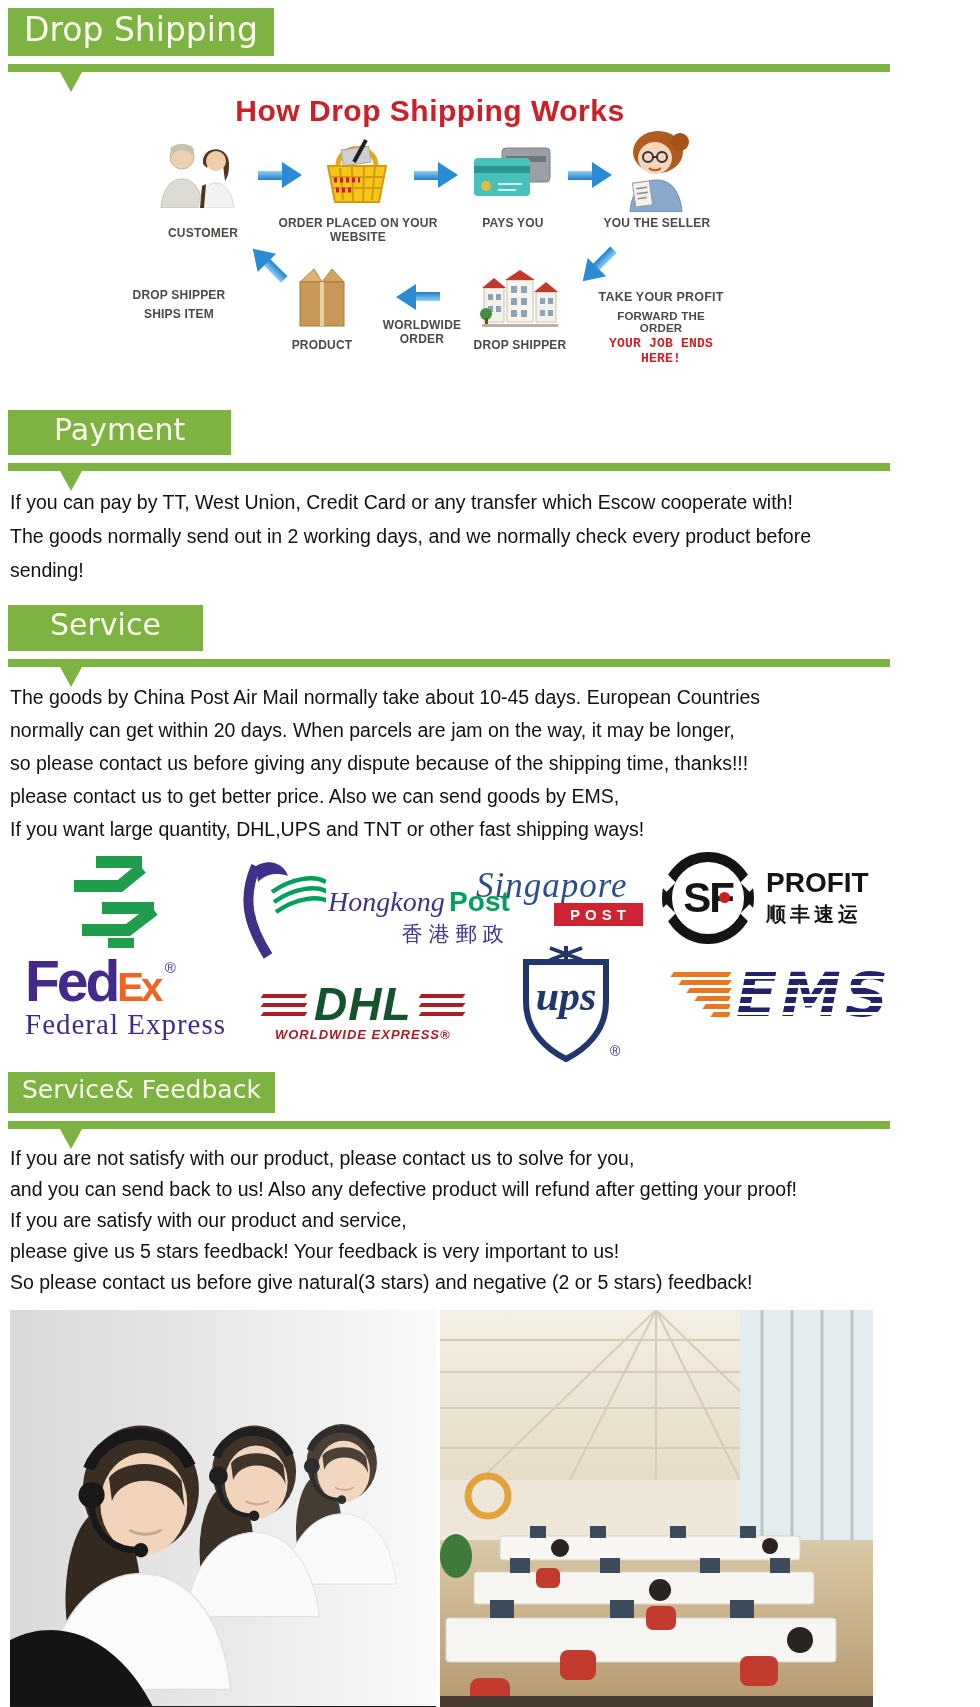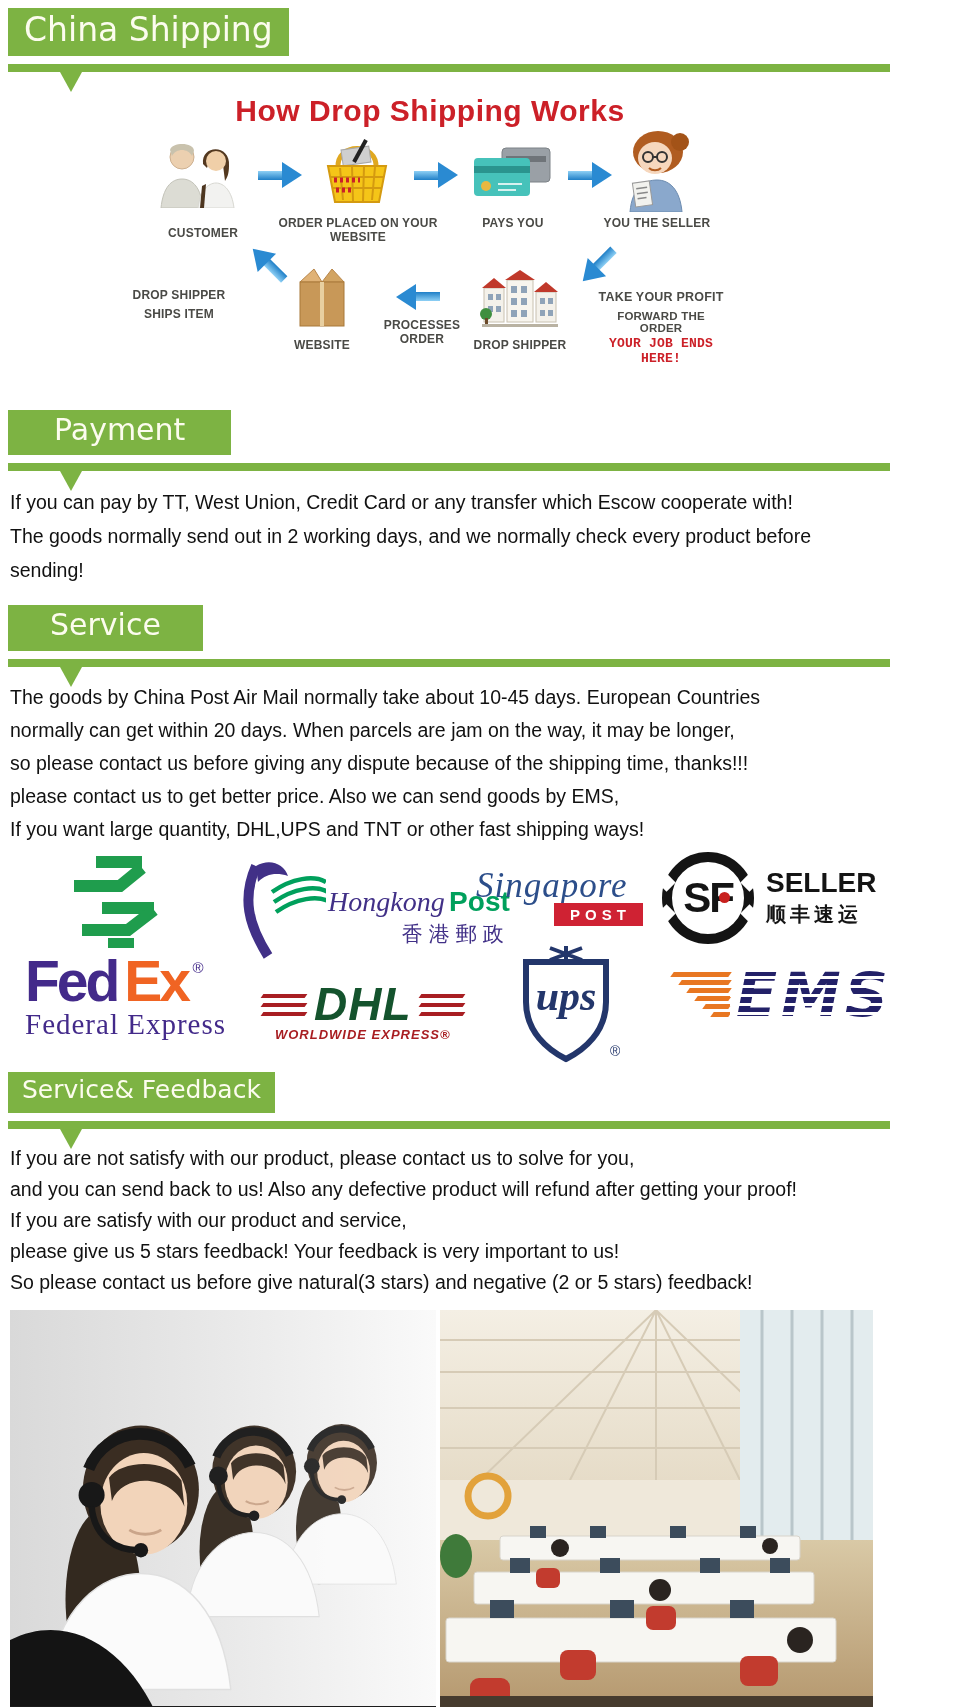--- a/index.html
+++ b/index.html
@@ -41,21 +41,21 @@
   .hk-cn{font-size:21px;color:#413087;letter-spacing:6px;margin-top:2px;text-align:right;}
   .sg-script{font-family:"Liberation Serif",serif;font-style:italic;font-size:35px;color:#2c4e8a;letter-spacing:1px;}
   .sg-post{display:inline-block;background:#cf2233;color:#fff;font-weight:bold;font-size:15px;letter-spacing:5px;padding:3px 12px 3px 16px;margin:-8px 0 0 78px;}
   .sf-ring{position:relative;width:72px;height:72px;border:10px solid #141414;border-radius:50%;display:flex;align-items:center;justify-content:center;}
   .sf-mono{font-size:42px;font-weight:900;color:#141414;letter-spacing:-2px;}
   .sf-dot{position:absolute;right:14px;top:30px;width:11px;height:11px;border-radius:50%;background:#c8201e;}
   .sf-notch{position:absolute;width:13px;height:13px;background:#fff;}
   .sf-express{font-size:28px;font-weight:900;color:#141414;letter-spacing:0px;}
   .sf-cn{font-size:20px;font-weight:bold;color:#141414;letter-spacing:4px;margin-top:2px;}
   .fedex-fed{font-size:57px;font-weight:900;color:#432a8a;letter-spacing:-3px;}
-  .fedex-ex{font-size:57px;font-weight:900;color:#f06423;letter-spacing:-3px;padding-left:7px;}
+  .fedex-ex{font-size:40px;font-weight:900;color:#f06423;letter-spacing:-3px;}
   .fedex-reg{font-size:15px;color:#432a8a;vertical-align:28px;}
   .fedex-tag{font-family:"Liberation Serif",serif;font-size:29px;color:#432a8a;margin-top:-6px;letter-spacing:1px;}
   .dhl-wrap{display:flex;align-items:center;}
   .dhl-lines div{height:4px;background:#a81e22;margin:5px 0;transform:skewX(-35deg);}
   .dhl-txt{font-size:46px;font-weight:900;font-style:italic;color:#14532d;letter-spacing:1px;margin:0 8px;line-height:0.9;}
   .dhl-tag{font-size:13px;font-weight:bold;font-style:italic;color:#a81e22;letter-spacing:1px;text-align:center;margin-top:2px;}
   .ems-wrap{display:flex;align-items:center;}
   .ems-flag div{background:#e87722;height:5px;margin:3px 0;transform:skewX(-35deg);margin-left:auto;}
   .ems-txt{position:relative;font-size:60px;font-weight:900;font-style:italic;color:#232168;letter-spacing:4px;font-family:"DejaVu Sans",sans-serif;}
   .ems-stripes{position:absolute;left:-6px;right:-10px;top:10px;height:50px;
@@ -65,21 +65,21 @@
   #photos{position:relative;height:412px;margin-top:12px;}
   #photo-left{position:absolute;left:10px;top:0;}
   #photo-right{position:absolute;left:440px;top:0;}
 </style>
 </head>
 <body>
 
 
 
 
-<div class="ghead" id="h-drop">China Shipping</div>
+<div class="ghead" id="h-drop">Drop Shipping</div>
 <div class="grule"></div>
 
 <div id="diagram">
   <div class="dtitle">How Drop Shipping Works</div>
 
   <svg class="dicon" style="left:156px;top:56px" width="92" height="66" viewBox="0 0 92 66">
     <circle cx="26" cy="15" r="12" fill="#ecd0b0" stroke="#cdb090"></circle>
     <path d="M14 8 C16 0 38 0 38 9 L36 14 C32 6 20 6 16 14 Z" fill="#c9c2ad"></path>
     <path d="M5 66 C7 46 15 37 26 37 C37 37 45 46 47 66 Z" fill="#dcdcd4" stroke="#c3c3b9"></path>
     <path d="M47 22 C45 2 75 2 73 24 C73 32 71 36 69 39 L67 23 C61 16 53 18 51 26 Z" fill="#53381f"></path>
@@ -142,26 +142,26 @@
   <div class="dlabel" style="left:118px;top:200px;width:122px;line-height:19px">
     <span>DROP SHIPPER</span><br>
     <span>SHIPS ITEM</span>
   </div>
   <svg class="dicon" style="left:288px;top:178px" width="68" height="68" viewBox="0 0 68 68">
     <polygon points="12,18 26,5 34,18" fill="#e0b276" stroke="#b8864a"></polygon>
     <polygon points="56,18 44,5 34,18" fill="#d2a462" stroke="#b8864a"></polygon>
     <rect x="12" y="18" width="44" height="44" fill="#c89858" stroke="#a87838"></rect>
     <rect x="32" y="18" width="4" height="44" fill="#e8cfa0"></rect>
   </svg>
-  <div class="dlabel" style="left:274px;top:252px;width:96px">WEBSITE</div>
+  <div class="dlabel" style="left:274px;top:252px;width:96px">PRODUCT</div>
   <div class="arr l" style="left:396px;top:198px">
       <div class="shaft"></div>
       <div class="head"></div>
     </div>
-  <div class="dlabel" style="left:366px;top:232px;width:112px">PROCESSES ORDER</div>
+  <div class="dlabel" style="left:366px;top:232px;width:112px">WORLDWIDE ORDER</div>
   <svg class="dicon" style="left:480px;top:176px" width="80" height="68" viewBox="0 0 80 68">
     <rect x="4" y="26" width="20" height="34" fill="#f4f1ea" stroke="#c8c0b0"></rect>
     <polygon points="2,26 14,16 26,26" fill="#c0392b"></polygon>
     <rect x="27" y="18" width="26" height="42" fill="#f8f5ee" stroke="#c8c0b0"></rect>
     <polygon points="25,18 40,8 55,18" fill="#c0392b"></polygon>
     <rect x="56" y="30" width="20" height="30" fill="#f4f1ea" stroke="#c8c0b0"></rect>
     <polygon points="54,30 66,20 78,30" fill="#c0392b"></polygon>
     <g fill="#8fa3b8">
       <rect x="8" y="32" width="5" height="6"></rect>
         <rect x="16" y="32" width="5" height="6"></rect>
@@ -248,21 +248,21 @@
   <div style="position:absolute;left:662px;top:0;display:flex;align-items:center">
     <div class="sf-ring">
       <span class="sf-mono">SF</span>
       <span class="sf-dot"></span>
       <span class="sf-notch" style="left:-12px;top:14px;transform:rotate(45deg)"></span>
       <span class="sf-notch" style="right:-12px;top:14px;transform:rotate(45deg)"></span>
       <span class="sf-notch" style="left:-12px;bottom:14px;transform:rotate(45deg)"></span>
       <span class="sf-notch" style="right:-12px;bottom:14px;transform:rotate(45deg)"></span>
     </div>
     <div style="margin-left:12px">
-      <div class="sf-express">SELLER</div>
+      <div class="sf-express">PROFIT</div>
       <div class="sf-cn">顺丰速运</div>
     </div>
   </div>
 
   <div style="position:absolute;left:25px;top:96px">
     <div>
       <span class="fedex-fed">Fed</span><span class="fedex-ex">Ex</span>
       <span class="fedex-reg">®</span>
     </div>
     <div class="fedex-tag">Federal Express</div>

